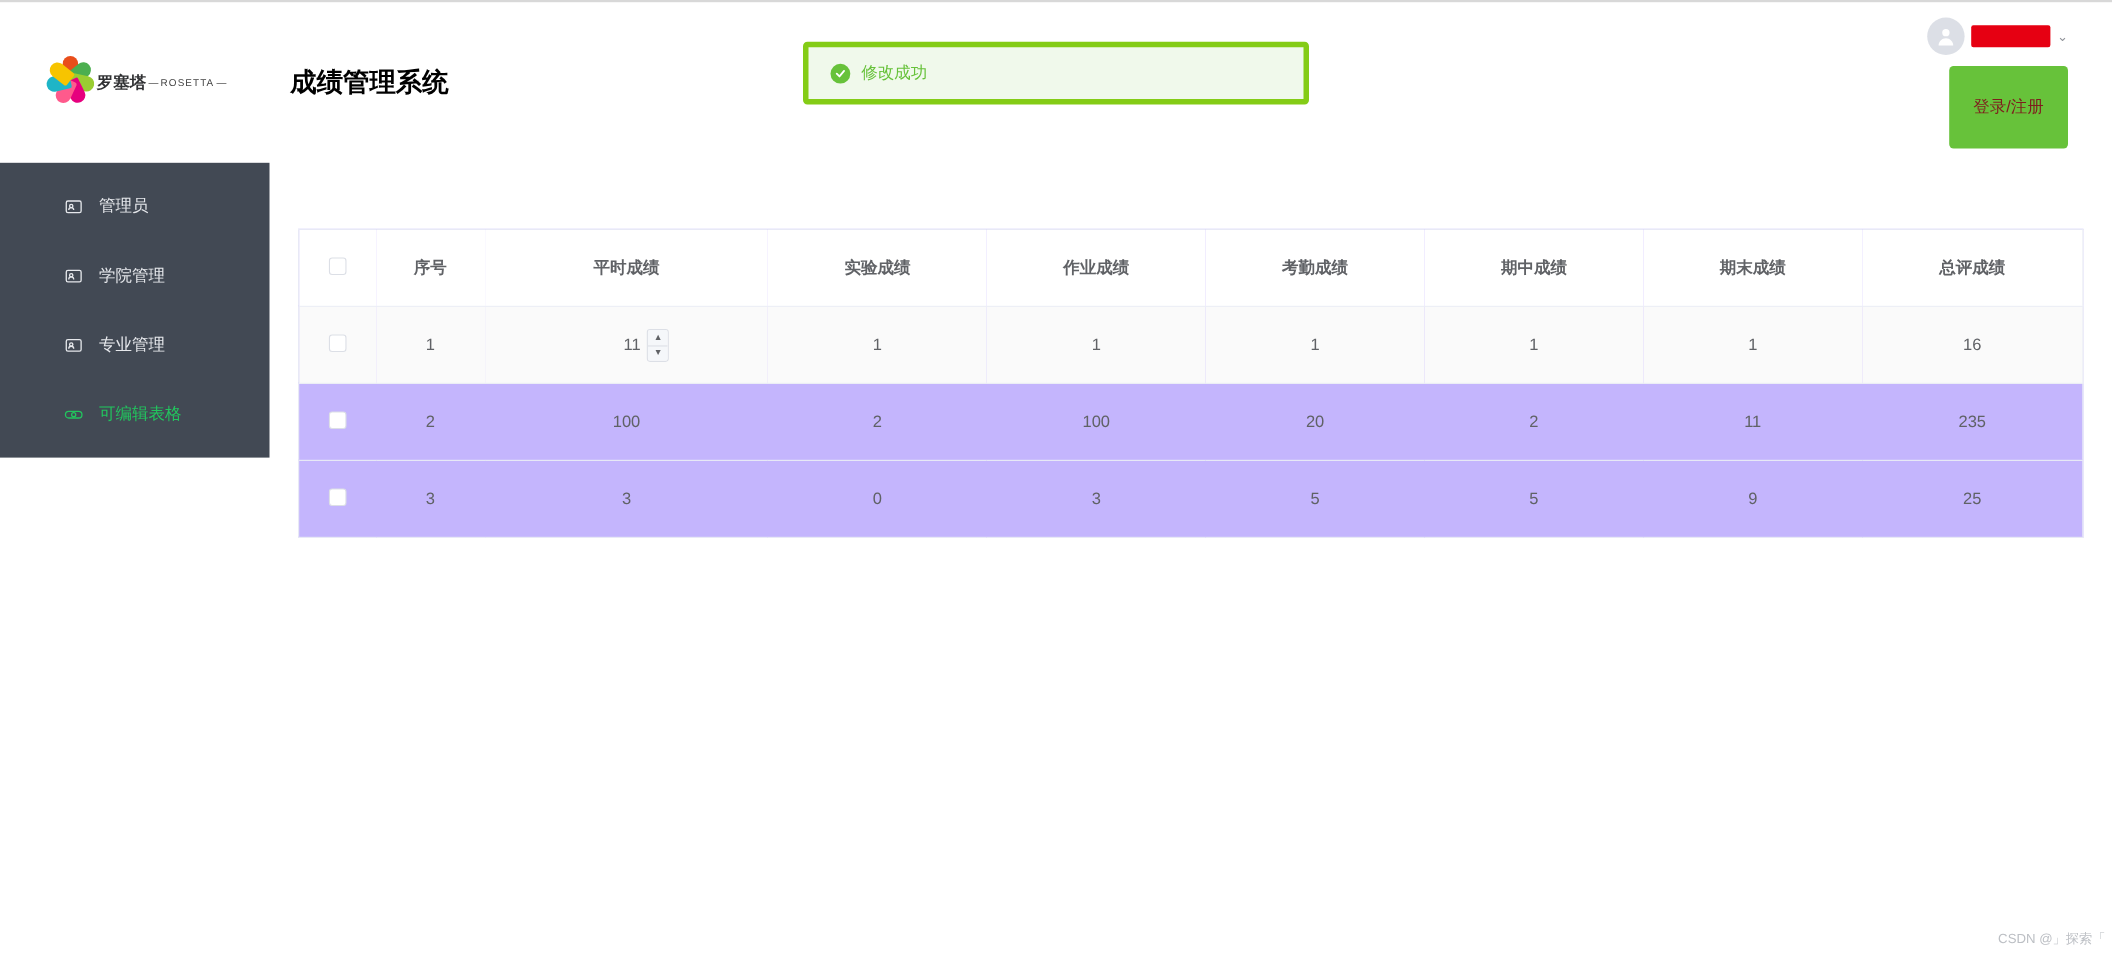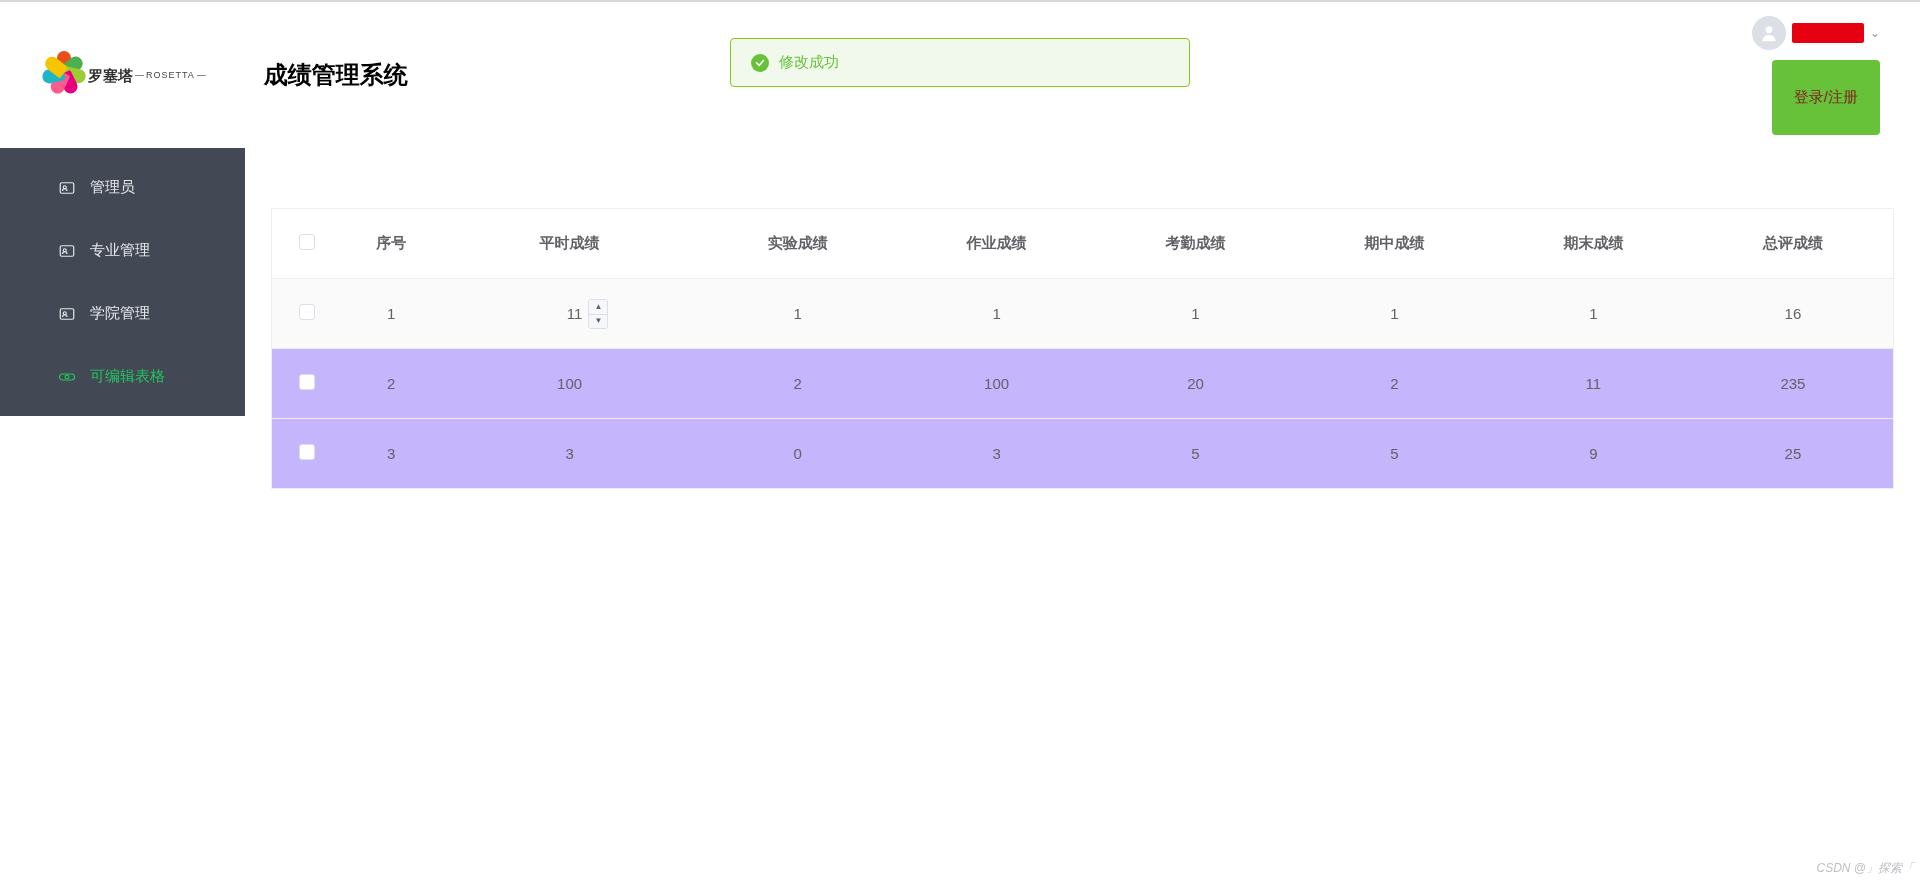--- a/index.html
+++ b/index.html
@@ -47,21 +47,21 @@
     color: #000;
   }
 
   .toast {
     position: absolute;
     left: 50%; transform: translateX(-50%);
     top: 36px;
     min-width: 460px;
     padding: 14px 20px;
     background: #f0f9eb;
-    border: 1px solid #84cc16;
+    border: 5px solid #84cc16;
     border-radius: 4px;
     display: flex;
     align-items: center;
     gap: 10px;
     color: #67c23a;
     font-size: 15px;
   }
   .toast-icon {
     width: 18px; height:18px; border-radius:50%;
     background:#67c23a; display:flex; align-items:center; justify-content:center;
@@ -127,22 +127,22 @@
   .edit-cell { display:flex; align-items:center; justify-content:center; gap:6px; padding-left:36px;}
   .stepper { display:flex; flex-direction:column; border:1px solid #dcdfe6; border-radius:3px; overflow:hidden; }
   .step-btn {
     width:18px; height:14px; background:#f5f7fa; border:none; cursor:pointer;
     display:flex; align-items:center; justify-content:center; color:#606266;
     font-size:8px; line-height:1;
   }
   .step-btn + .step-btn { border-top:1px solid #dcdfe6; }
 
   .watermark {
-    position:fixed; right:6px; bottom:3px; font-size:12px; color:#bcbfc4;
-    font-family: Arial, sans-serif; pointer-events:none;font-style:italic;
+    position:fixed; right:6px; bottom:18px; font-size:12px; color:#bcbfc4;
+    font-family: Arial, sans-serif; pointer-events:none;
   }
 </style>
 </head>
 <body>
 
 <div class="header">
   <div class="logo-box">
     <div class="logo-flower">
       <span class="petal p1"></span>
         <span class="petal p2"></span>
@@ -196,31 +196,31 @@
       <span>管理员</span>
     </div>
     <div class="nav-item">
       <span class="nav-icon">
         <svg viewBox="0 0 24 24">
             <rect x="3" y="5" width="18" height="14" rx="2"></rect>
             <circle cx="9" cy="11" r="2"></circle>
             <path d="M6 16c0-1.6 1.4-3 3-3s3 1.4 3 3"></path>
           </svg>
       </span>
-      <span>专业管理</span>
+      <span>学院管理</span>
     </div>
     <div class="nav-item">
       <span class="nav-icon">
         <svg viewBox="0 0 24 24">
             <rect x="3" y="5" width="18" height="14" rx="2"></rect>
             <circle cx="9" cy="11" r="2"></circle>
             <path d="M6 16c0-1.6 1.4-3 3-3s3 1.4 3 3"></path>
           </svg>
       </span>
-      <span>学院管理</span>
+      <span>专业管理</span>
     </div>
     <div class="nav-item active">
       <span class="nav-icon">
         <svg viewBox="0 0 24 24">
             <rect x="2" y="8" width="20" height="8" rx="4"></rect>
             <circle cx="12" cy="12" r="2.5"></circle>
           </svg>
       </span>
       <span>可编辑表格</span>
     </div>

